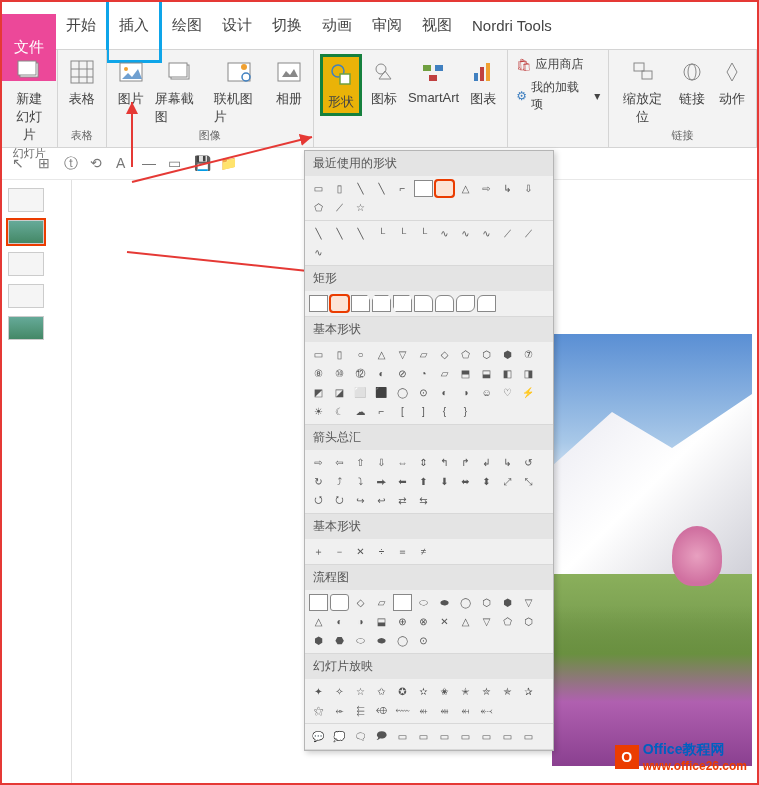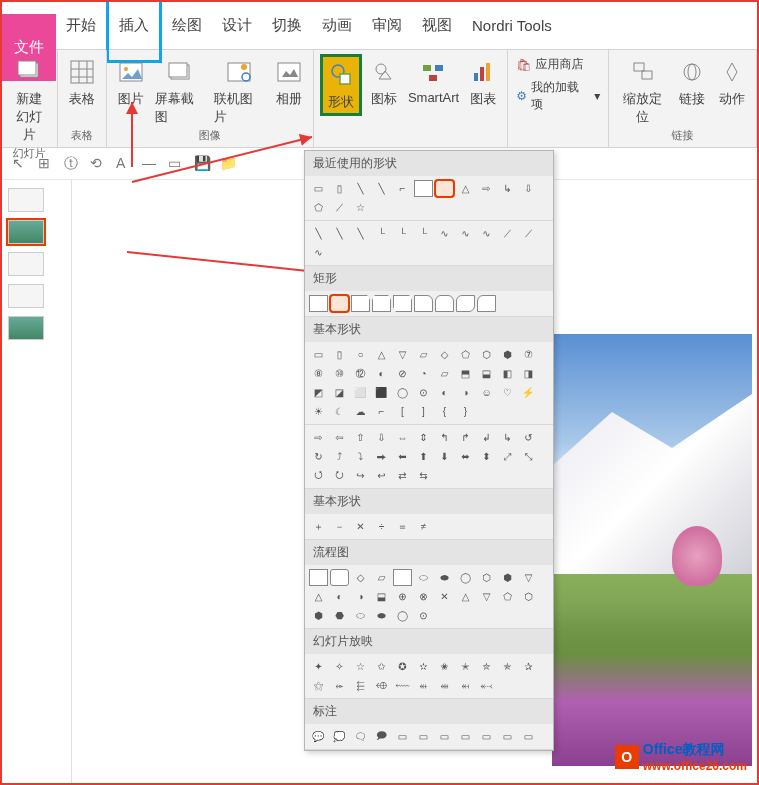--- a/index.html
+++ b/index.html
@@ -325,20 +325,21 @@
         <div class="shape noborder">☾</div>
         <div class="shape noborder">☁</div>
       <div class="shape noborder">⌐</div>
         <div class="shape noborder">[</div>
         <div class="shape noborder">]</div>
         <div class="shape noborder">{</div>
         <div class="shape noborder">}</div>
     </div>
   </div>
   <div class="cat">
+    <div class="cat-label">箭头总汇</div>
     <div class="cat-grid">
       <div class="shape noborder">⇨</div>
         <div class="shape noborder">⇦</div>
         <div class="shape noborder">⇧</div>
         <div class="shape noborder">⇩</div>
         <div class="shape noborder">⇔</div>
         <div class="shape noborder">⇕</div>
         <div class="shape noborder">↰</div>
         <div class="shape noborder">↱</div>
         <div class="shape noborder">↲</div>
@@ -426,21 +427,20 @@
         <div class="shape noborder">⬱</div>
         <div class="shape noborder">⬲</div>
         <div class="shape noborder">⬳</div>
         <div class="shape noborder">⬴</div>
         <div class="shape noborder">⬵</div>
         <div class="shape noborder">⬶</div>
         <div class="shape noborder">⬷</div>
     </div>
   </div>
   <div class="cat">
-    <div class="cat-label">标注</div>
     <div class="cat-grid">
       <div class="shape noborder">💬</div>
         <div class="shape noborder">💭</div>
         <div class="shape noborder">🗨</div>
         <div class="shape noborder">🗩</div>
         <div class="shape noborder">▭</div>
         <div class="shape noborder">▭</div>
         <div class="shape noborder">▭</div>
         <div class="shape noborder">▭</div>
         <div class="shape noborder">▭</div>

